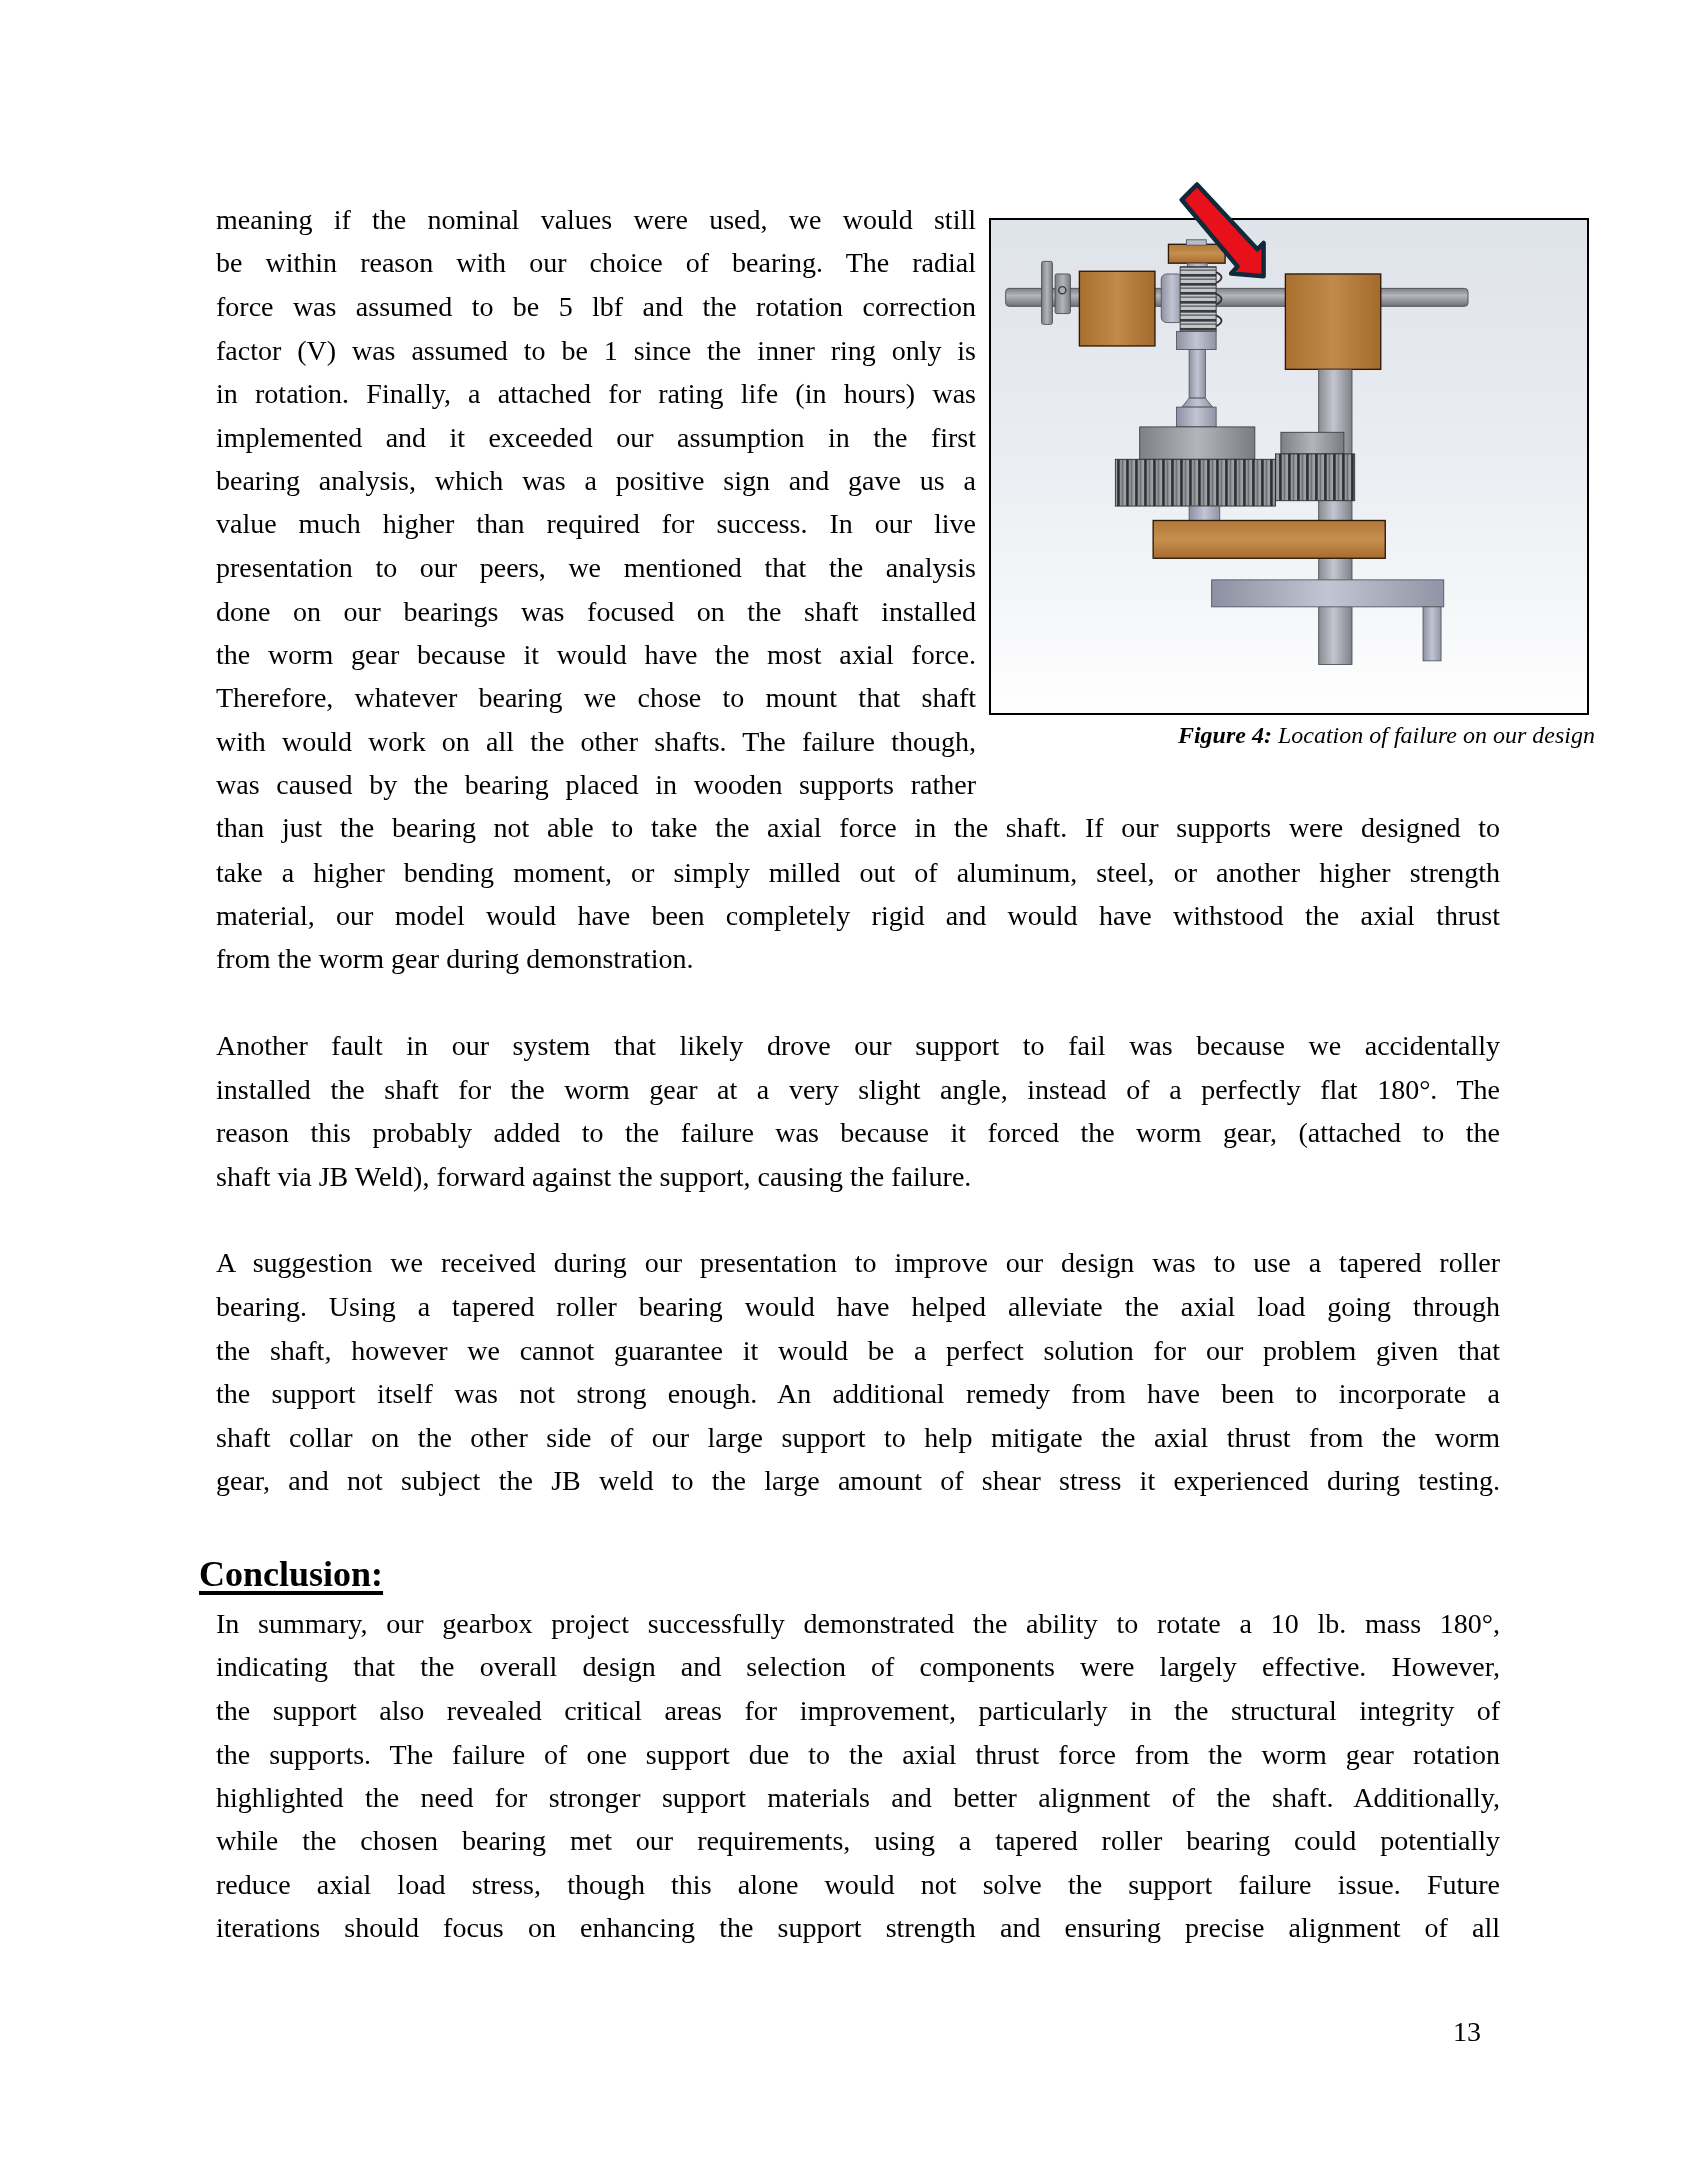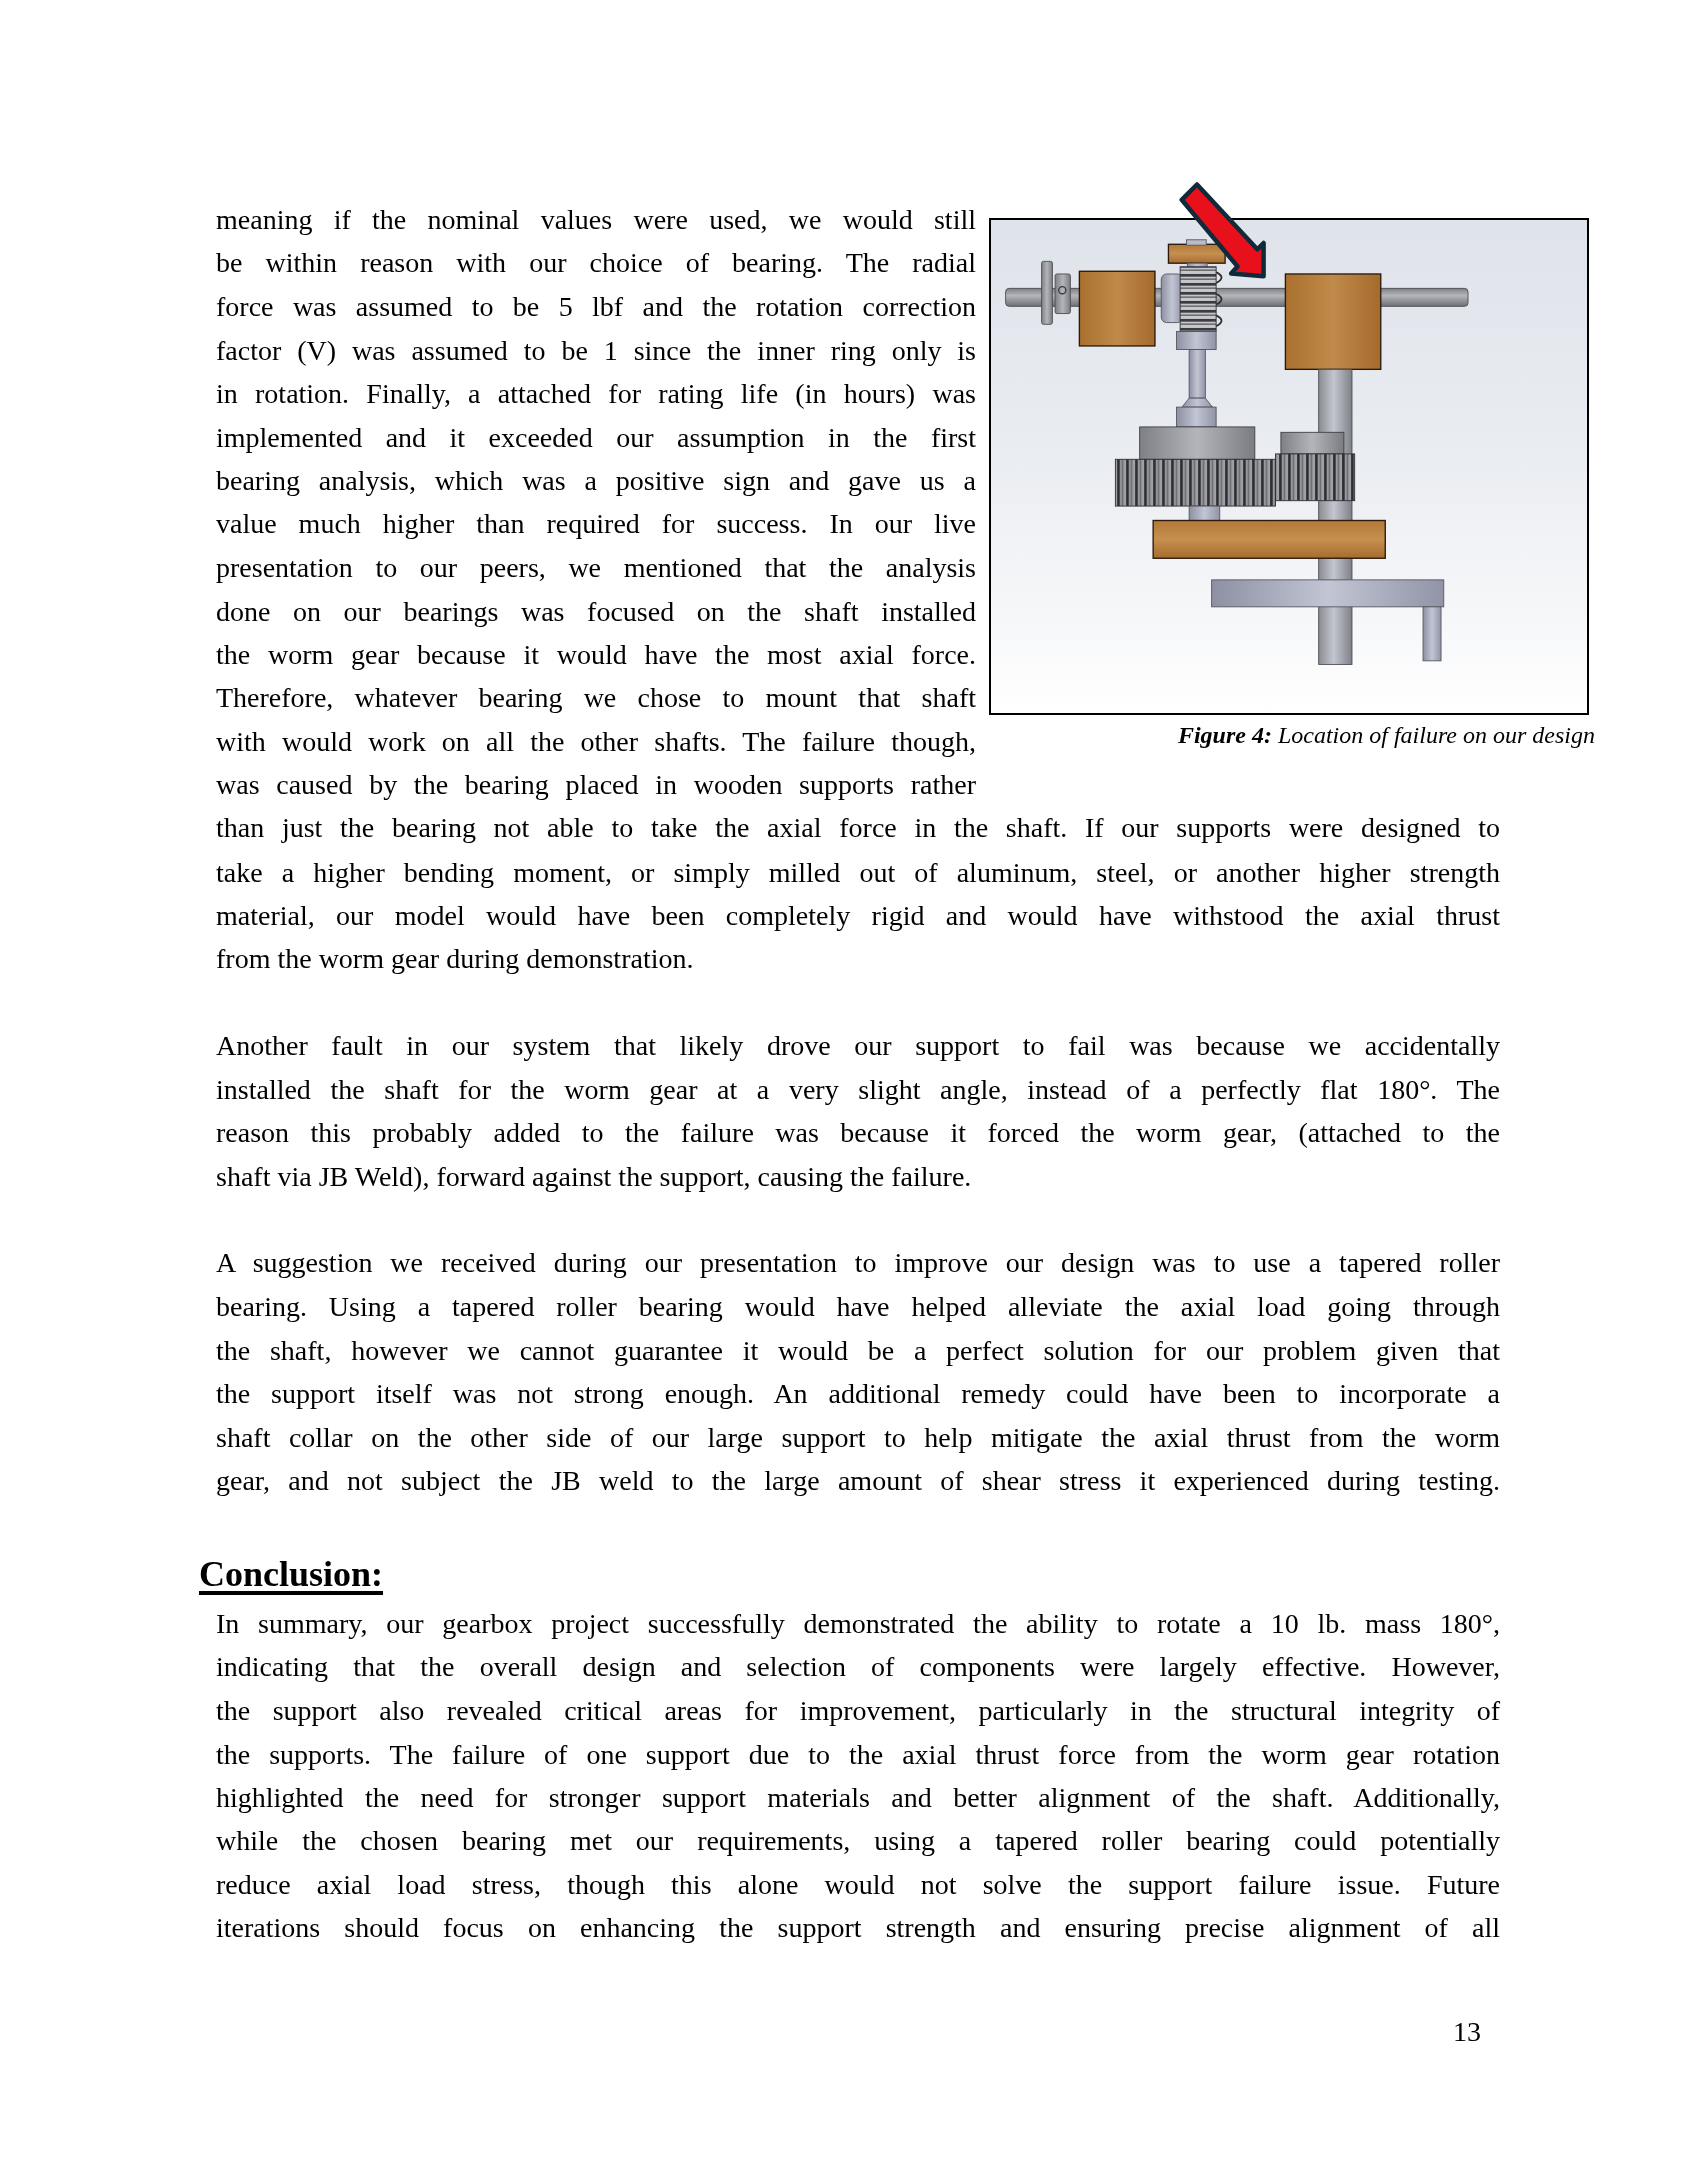--- a/index.html
+++ b/index.html
@@ -55,21 +55,21 @@
     <div class="line full" style="top:1024px">Another fault in our system that likely drove our support to fail was because we accidentally</div>
     <div class="line full" style="top:1068px">installed the shaft for the worm gear at a very slight angle, instead of a perfectly flat 180°. The</div>
     <div class="line full" style="top:1111px">reason this probably added to the failure was because it forced the worm gear, (attached to the</div>
     <div class="line full last" style="top:1155px">shaft via JB Weld), forward against the support, causing the failure.</div>
   </div>
 
   <div>
     <div class="line full" style="top:1241px">A suggestion we received during our presentation to improve our design was to use a tapered roller</div>
     <div class="line full" style="top:1285px">bearing. Using a tapered roller bearing would have helped alleviate the axial load going through</div>
     <div class="line full" style="top:1329px">the shaft, however we cannot guarantee it would be a perfect solution for our problem given that</div>
-    <div class="line full" style="top:1372px">the support itself was not strong enough. An additional remedy could have been to incorporate a</div>
+    <div class="line full" style="top:1372px">the support itself was not strong enough. An additional remedy from have been to incorporate a</div>
     <div class="line full" style="top:1416px">shaft collar on the other side of our large support to help mitigate the axial thrust from the worm</div>
     <div class="line full" style="top:1459px">gear, and not subject the JB weld to the large amount of shear stress it experienced during testing.</div>
   </div>
 
   <div class="heading" style="top:1553px">Conclusion:</div>
 
   <div>
     <div class="line full" style="top:1602px">In summary, our gearbox project successfully demonstrated the ability to rotate a 10 lb. mass 180°,</div>
     <div class="line full" style="top:1645px">indicating that the overall design and selection of components were largely effective. However,</div>
     <div class="line full" style="top:1689px">the support also revealed critical areas for improvement, particularly in the structural integrity of</div>

